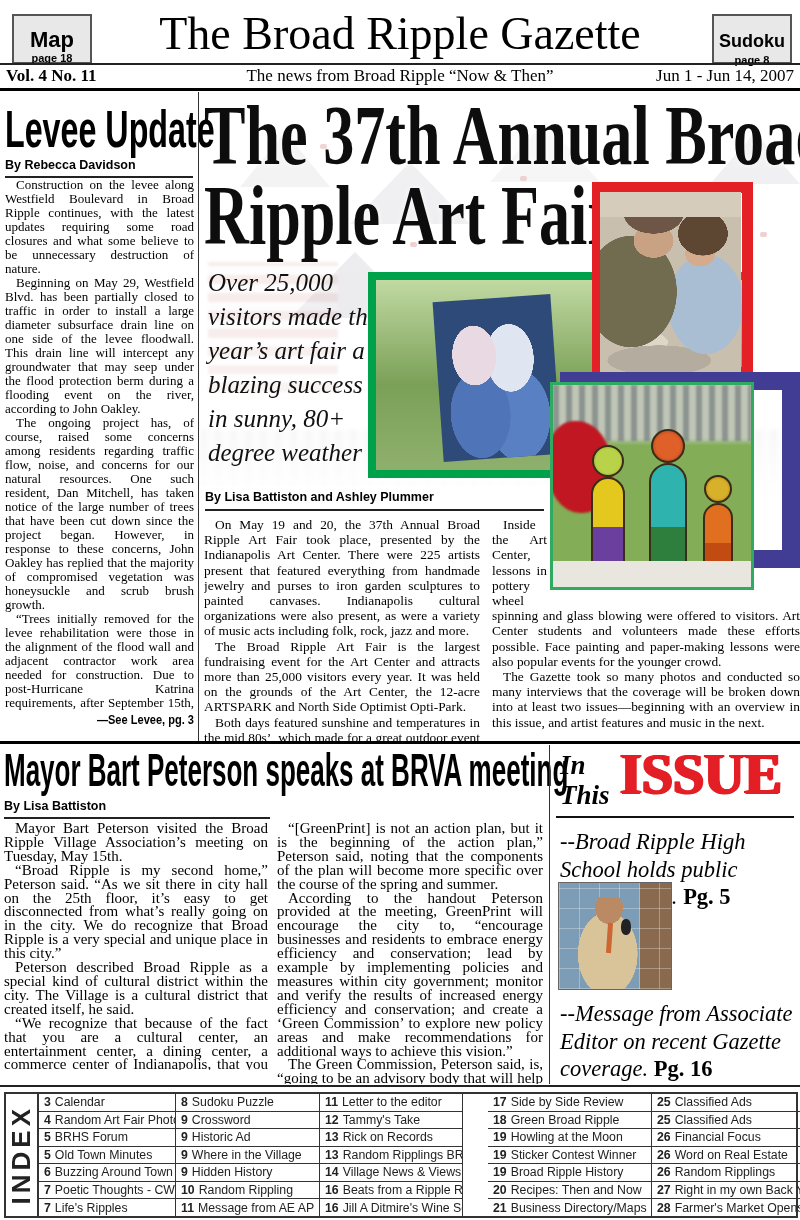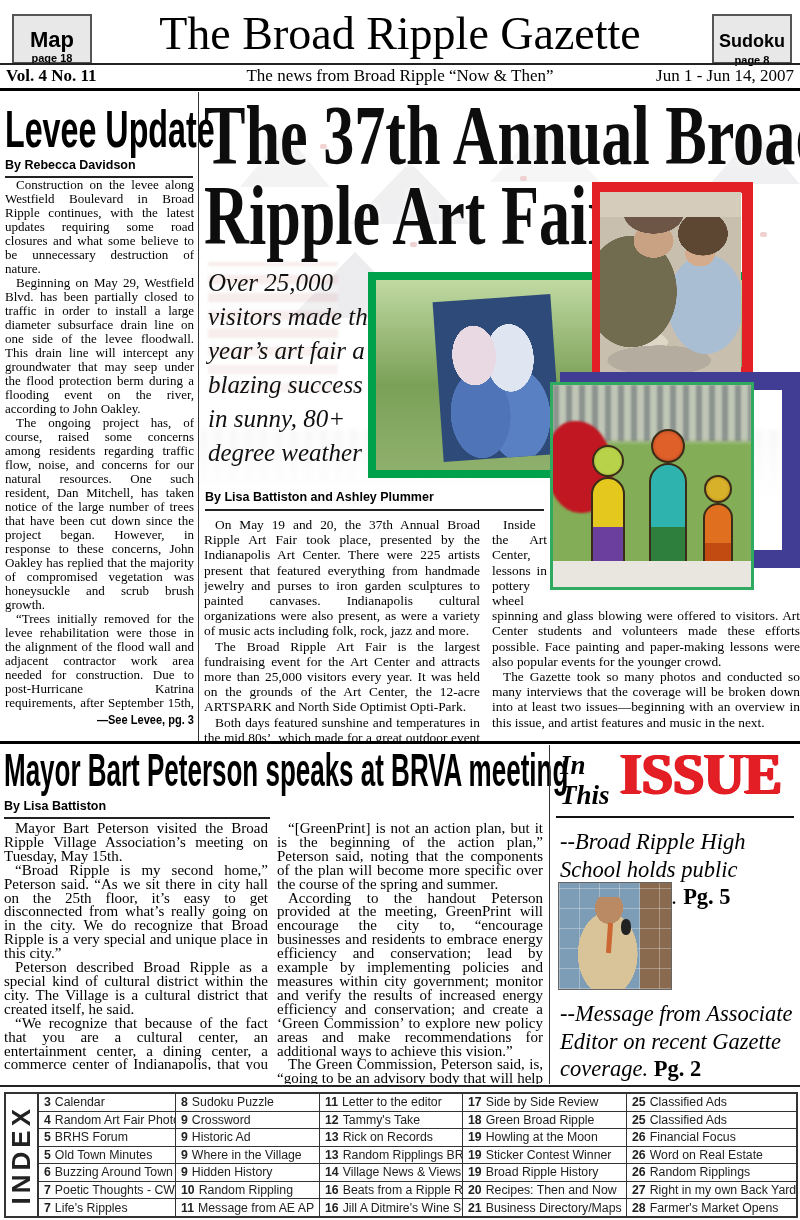--- a/index.html
+++ b/index.html
@@ -156,21 +156,21 @@
       border:2px solid #333;display:flex;font-family:"Liberation Sans",sans-serif;}
   .index-label-cell{width:34px;border-right:2px solid #333;display:flex;align-items:center;justify-content:center;}
   .index-label{writing-mode:vertical-rl;transform:rotate(180deg);font-weight:bold;font-size:26px;
       letter-spacing:4px;color:#222;}
   .index-columns{flex:1;display:flex;}
   .index-col{display:flex;flex-direction:column;border-right:1.5px solid #333;}
   .index-col:last-child{border-right:none;}
   .index-col:nth-child(1){width:136px;}
   .index-col:nth-child(2){width:143px;}
   .index-col:nth-child(3){width:142px;}
-  .index-col:nth-child(4){width:163px;}
+  .index-col:nth-child(4){width:163px;margin-left:25px;}
   .index-col:nth-child(5){flex:1;}
   .index-cell{flex:1;border-bottom:1.5px solid #333;font-size:12.3px;line-height:1;
       display:flex;align-items:center;padding:0 0 0 5px;white-space:nowrap;overflow:hidden;color:#222;}
   .index-cell:last-child{border-bottom:none;}
   .index-cell b{margin-right:4px;}
 </style>
 </head>
 <body>
 
 <div class="page">
@@ -294,21 +294,21 @@
       <div>This</div>
     </div>
     <div class="issue-word">ISSUE</div>
     <div class="issue-rule"></div>
     <div class="issue-item issue-item1"><span>--Broad Ripple High School holds public safety forum. </span><b>Pg. 5</b></div>
     <div class="greg-photo">
       <div class="greg-fig"></div>
       <div class="greg-tie"></div>
       <div class="greg-mic"></div>
     </div>
-    <div class="issue-item issue-item2"><span>--Message from Associate Editor on recent Gazette coverage. </span><b>Pg. 2</b></div>
+    <div class="issue-item issue-item2"><span>--Message from Associate Editor on recent Gazette coverage. </span><b>Pg. 16</b></div>
   </div>
 
   <div class="rule-thin" style="top:1085px;"></div>
 
   <div class="index-wrap">
     <div class="index-label-cell">
       <div class="index-label">INDEX</div>
     </div>
     <div class="index-columns">
         <div class="index-col">

